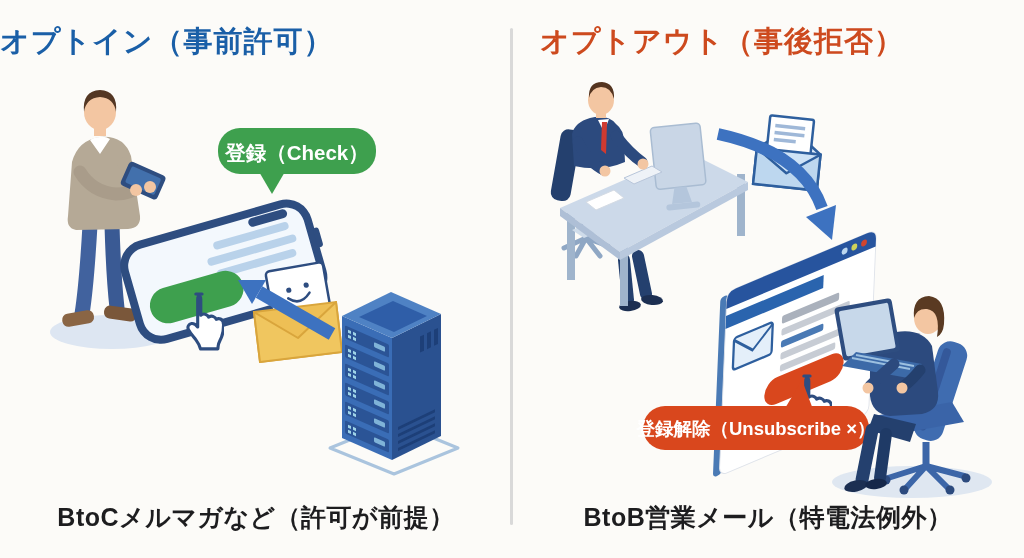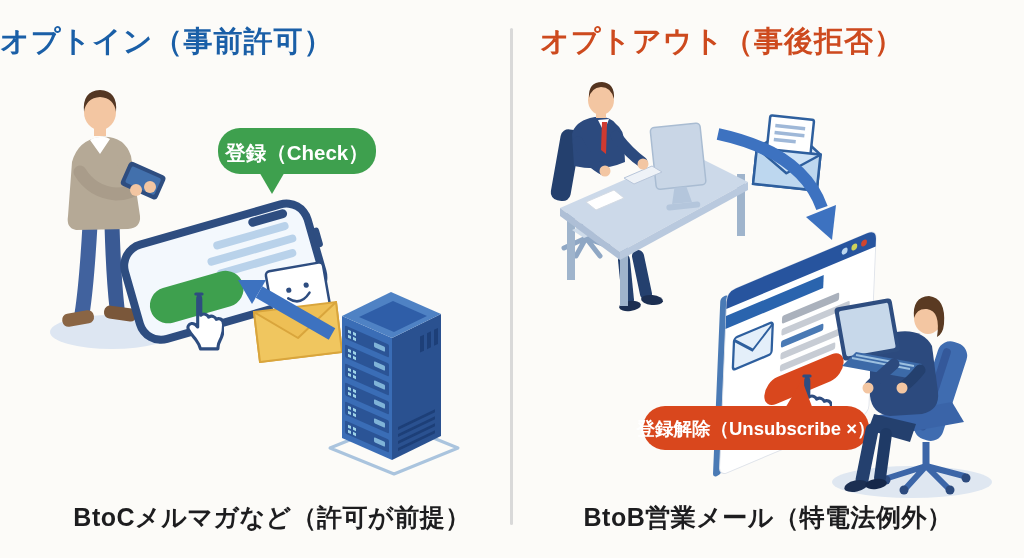--- a/index.html
+++ b/index.html
@@ -20,21 +20,21 @@
   .panel-title{
     position:absolute;top:24px;width:509px;text-align:left;
     font-size:29px;font-weight:800;letter-spacing:1px;line-height:1.2;
   }
   .panel-title.left{left:0;color:var(--optin-accent);}
   .panel-title.right{left:540px;color:var(--optout-accent);}
   .panel-caption{
     position:absolute;top:501px;width:512px;text-align:center;
     font-size:25px;font-weight:700;color:#1d1d1f;letter-spacing:0.5px;
   }
-  .panel-caption.left{left:16px;}
+  .panel-caption.left{left:0;}
   .panel-caption.right{left:512px;}
   .divider{
     position:absolute;left:510px;top:28px;width:3px;height:497px;
     background:var(--divider);border-radius:2px;
   }
   .illus{position:absolute;top:70px;width:512px;height:430px;}
   .illus.left{left:0;}
   .illus.right{left:512px;}
   svg text.bubble{font-family:"Liberation Sans", sans-serif;font-weight:700;fill:#ffffff;}
 </style>

